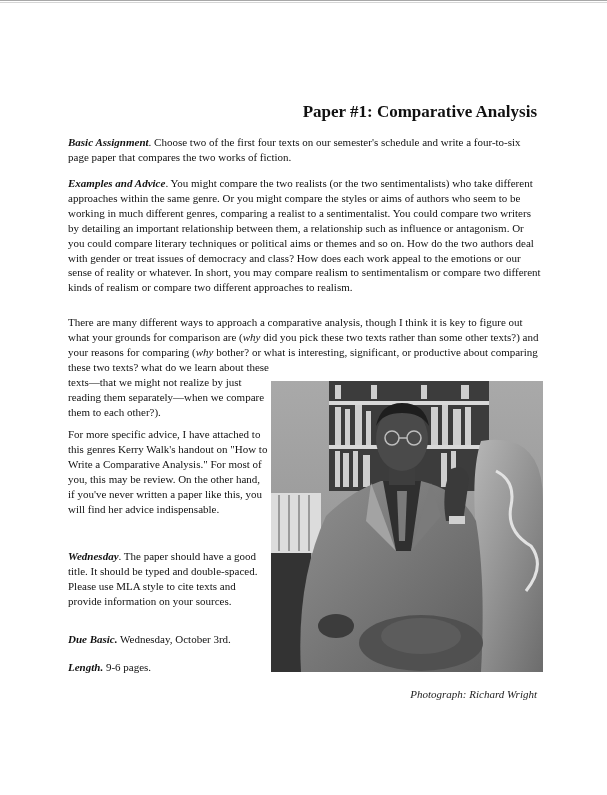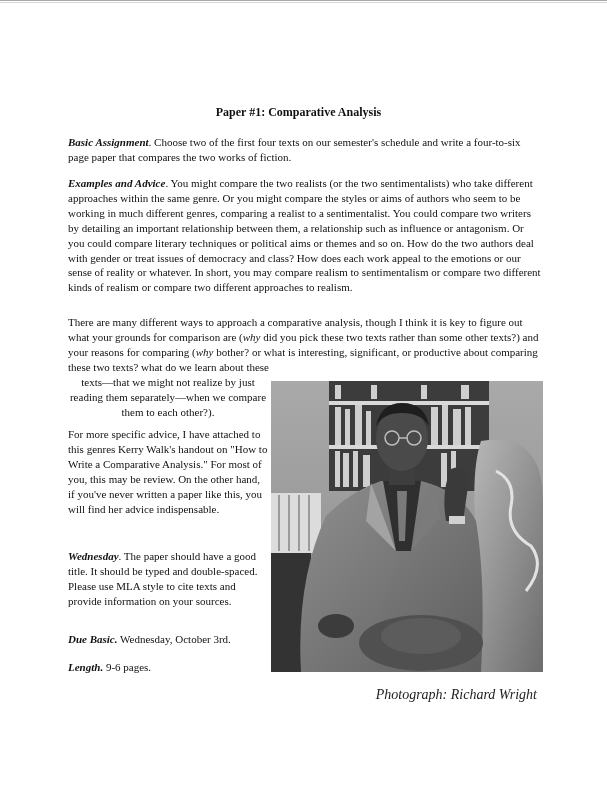--- a/index.html
+++ b/index.html
@@ -27,23 +27,23 @@
       left: 0; top: 2px;
       width: 607px;
       height: 1px;
       background: #d6d6d6;
     }
     .title {
       position: absolute;
       left: 60px;
       width: 477px;
       top: 101px;
-      text-align: center;
+      text-align: right;
       font-weight: bold;
-      font-size: 12px;
+      font-size: 17px;
       line-height: 22px;
       margin: 0;
     }
     .para {
       position: absolute;
       left: 68px;
       margin: 0;
       font-size: 11px;
       line-height: 14.9px;
     }
@@ -71,41 +71,41 @@
       background: #8a8a8a;
     }
     .photo svg { display: block; }
     .caption {
       position: absolute;
       left: 300px;
       width: 237px;
       top: 688px;
       text-align: right;
       font-style: italic;
-      font-size: 14px;
+      font-size: 11px;
       line-height: 13px;
       color: #222222;
       margin: 0;
     }
   </style>
 </head>
 <body>
 
 <div class="top-rule"></div>
 <div class="top-rule-2"></div>
 
 <h1 class="title">Paper #1: Comparative Analysis</h1>
 
 <p class="para wide p1"><span class="lead">Basic Assignment</span><span>. Choose two of the first four texts on our semester's schedule and write a four-to-six page paper that compares the two works of fiction.</span></p>
 
 <p class="para wide p2"><span class="lead">Examples and Advice</span><span>. You might compare the two realists (or the two sentimentalists) who take different approaches within the same genre. Or you might compare the styles or aims of authors who seem to be working in much different genres, comparing a realist to a sentimentalist. You could compare two writers by detailing an important relationship between them, a relationship such as influence or antagonism. Or you could compare literary techniques or political aims or themes and so on. How do the two authors deal with gender or treat issues of democracy and class? How does each work appeal to the emotions or our sense of reality or whatever. In short, you may compare realism to sentimentalism or compare two different kinds of realism or compare two different approaches to realism.</span></p>
 
 <p class="para wide p3"><span>There are many different ways to approach a comparative analysis, though I think it is key to figure out what your grounds for comparison are (</span><em>why</em><span> did you pick these two texts rather than some other texts?) and your reasons for comparing (</span><em>why</em><span> bother? or what is interesting, significant, or productive about comparing these two texts? what do we learn about these</span></p>
 
-<p class="para narrow" style="top: 375px; text-align: center;">texts—that we might not realize by just reading them separately—when we compare them to each other?).</p>
+<p class="para narrow" style="top: 375px;">texts—that we might not realize by just reading them separately—when we compare them to each other?).</p>
 
 <p class="para narrow p4">For more specific advice, I have attached to this genres Kerry Walk's handout on "How to Write a Comparative Analysis." For most of you, this may be review. On the other hand, if you've never written a paper like this, you will find her advice indispensable.</p>
 
 <p class="para narrow p5"><span class="lead">Wednesday</span><span>. The paper should have a good title. It should be typed and double-spaced. Please use MLA style to cite texts and provide information on your sources.</span></p>
 
 <p class="para narrow p6"><span class="lead">Due Basic.</span><span> Wednesday, October 3rd.</span></p>
 
 <p class="para narrow p7"><span class="lead">Length.</span><span> 9-6 pages.</span></p>
 
 <div class="photo" title="Black-and-white photograph of a man in a suit seated in an ornate chair in front of bookshelves, holding a cigarette">

